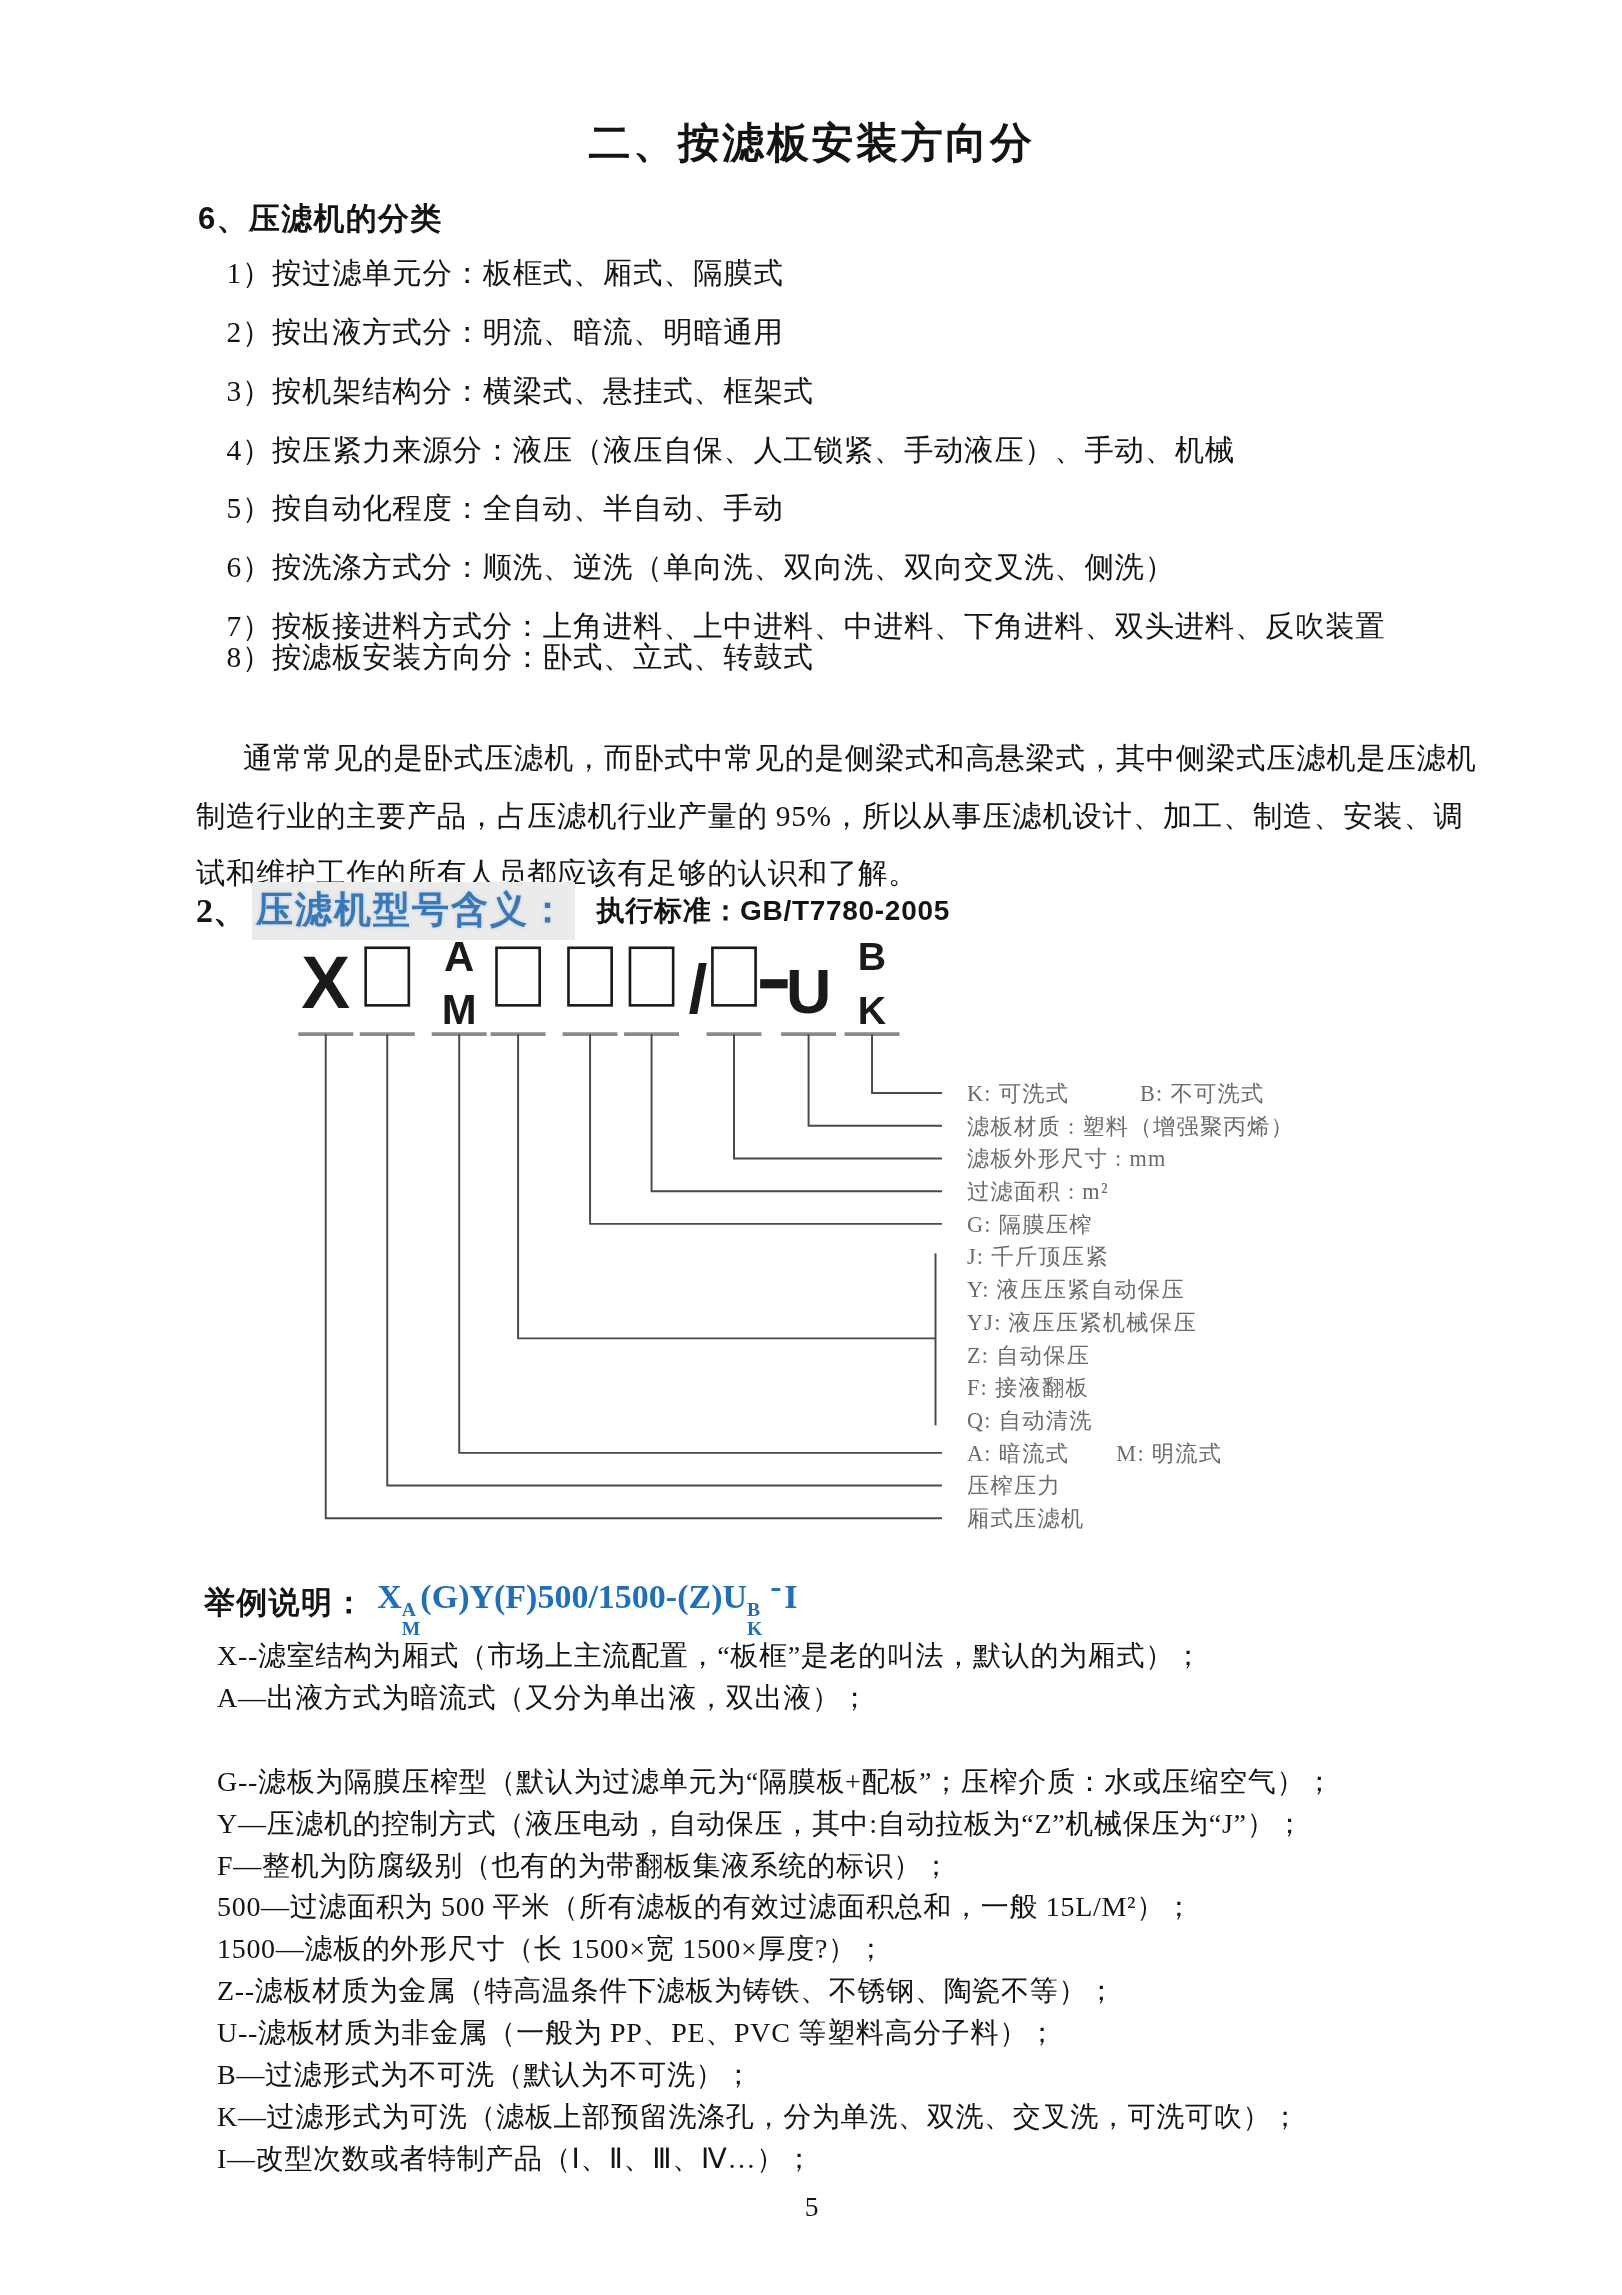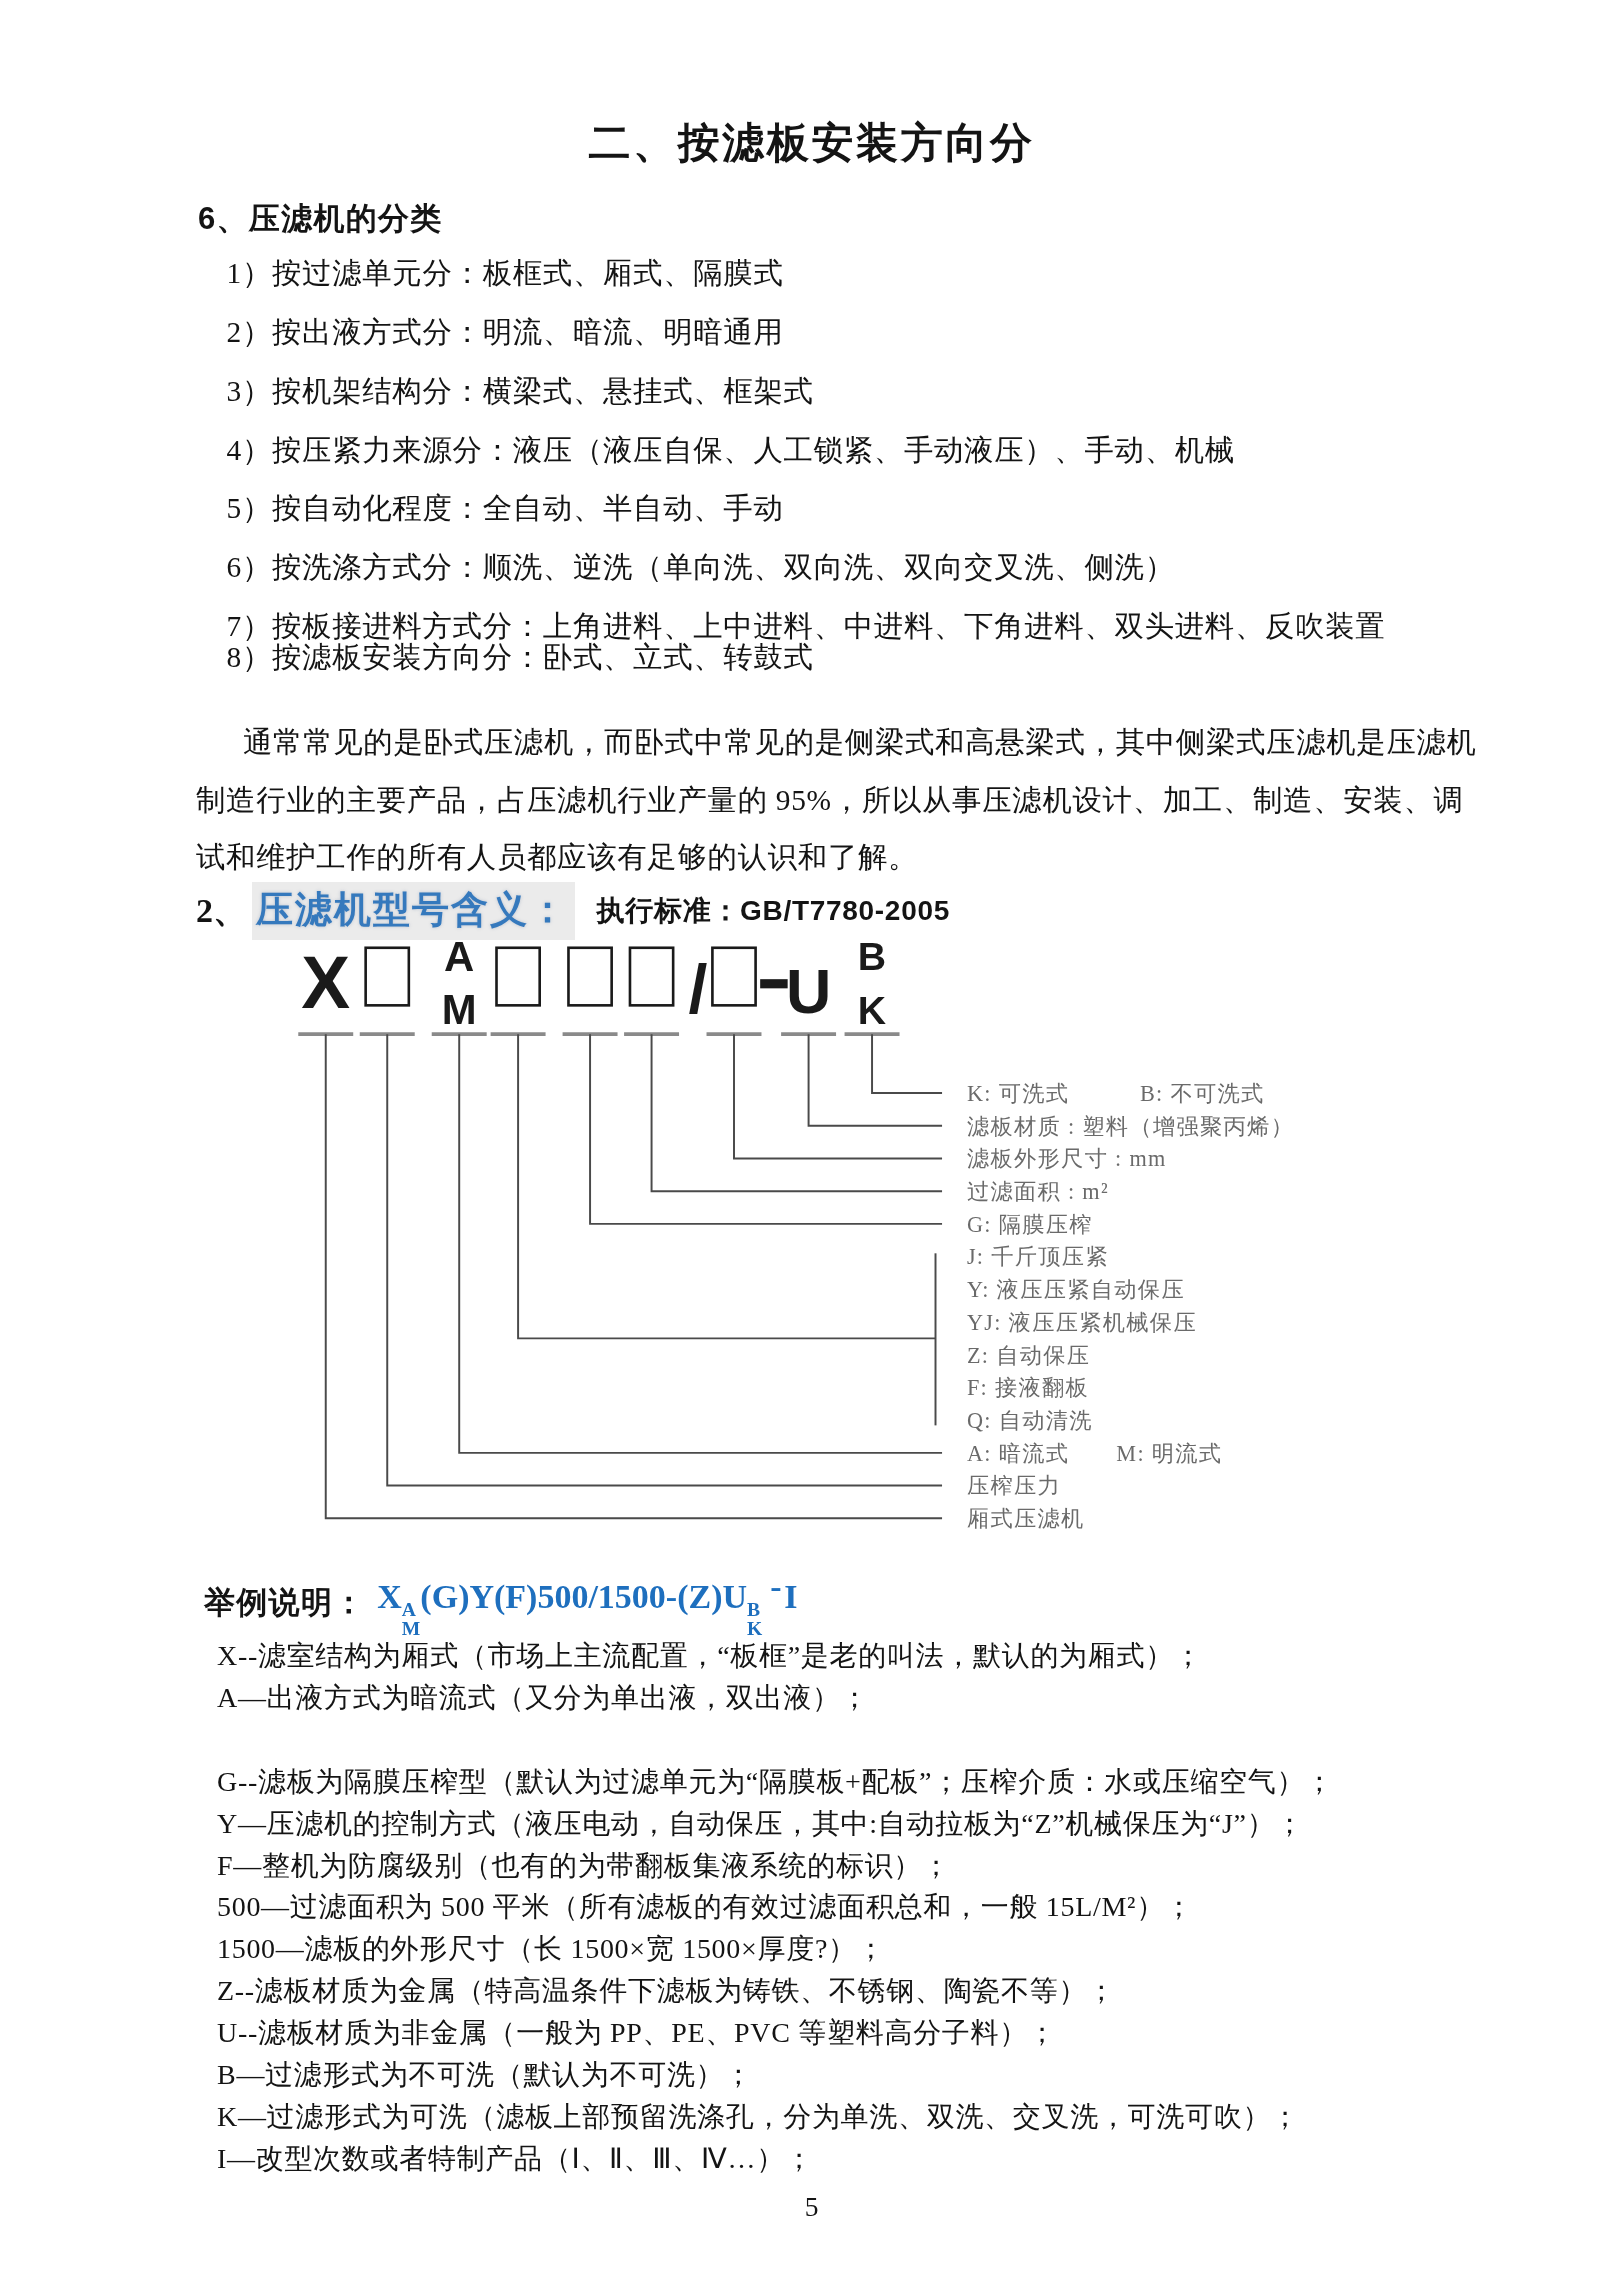--- a/index.html
+++ b/index.html
@@ -24,21 +24,21 @@
     font-family:"Liberation Sans",sans-serif;
     letter-spacing:1.3px;
   }
   .item{
     left:208px;
     font-size:29.4px;white-space:nowrap;letter-spacing:0.7px;text-align:right;
   }
   .item .num{display:inline-block;width:64px;}
   .para{
     left:196px;width:1250px;
-    font-size:29.4px;white-space:nowrap;letter-spacing:0.7px;
+    font-size:29.4px;white-space:nowrap;letter-spacing:0.7px;margin-top:16px;
   }
   .para.indent{padding-left:47px;}
   .h2row{left:196px;top:882px;white-space:nowrap;text-align:center;}
   .h2num{
     font-size:34px;font-weight:bold;
     font-family:"Liberation Serif",serif;vertical-align:middle;
   }
   .h2head{
     display:inline-block;vertical-align:middle;
     font-size:37px;font-weight:bold;

